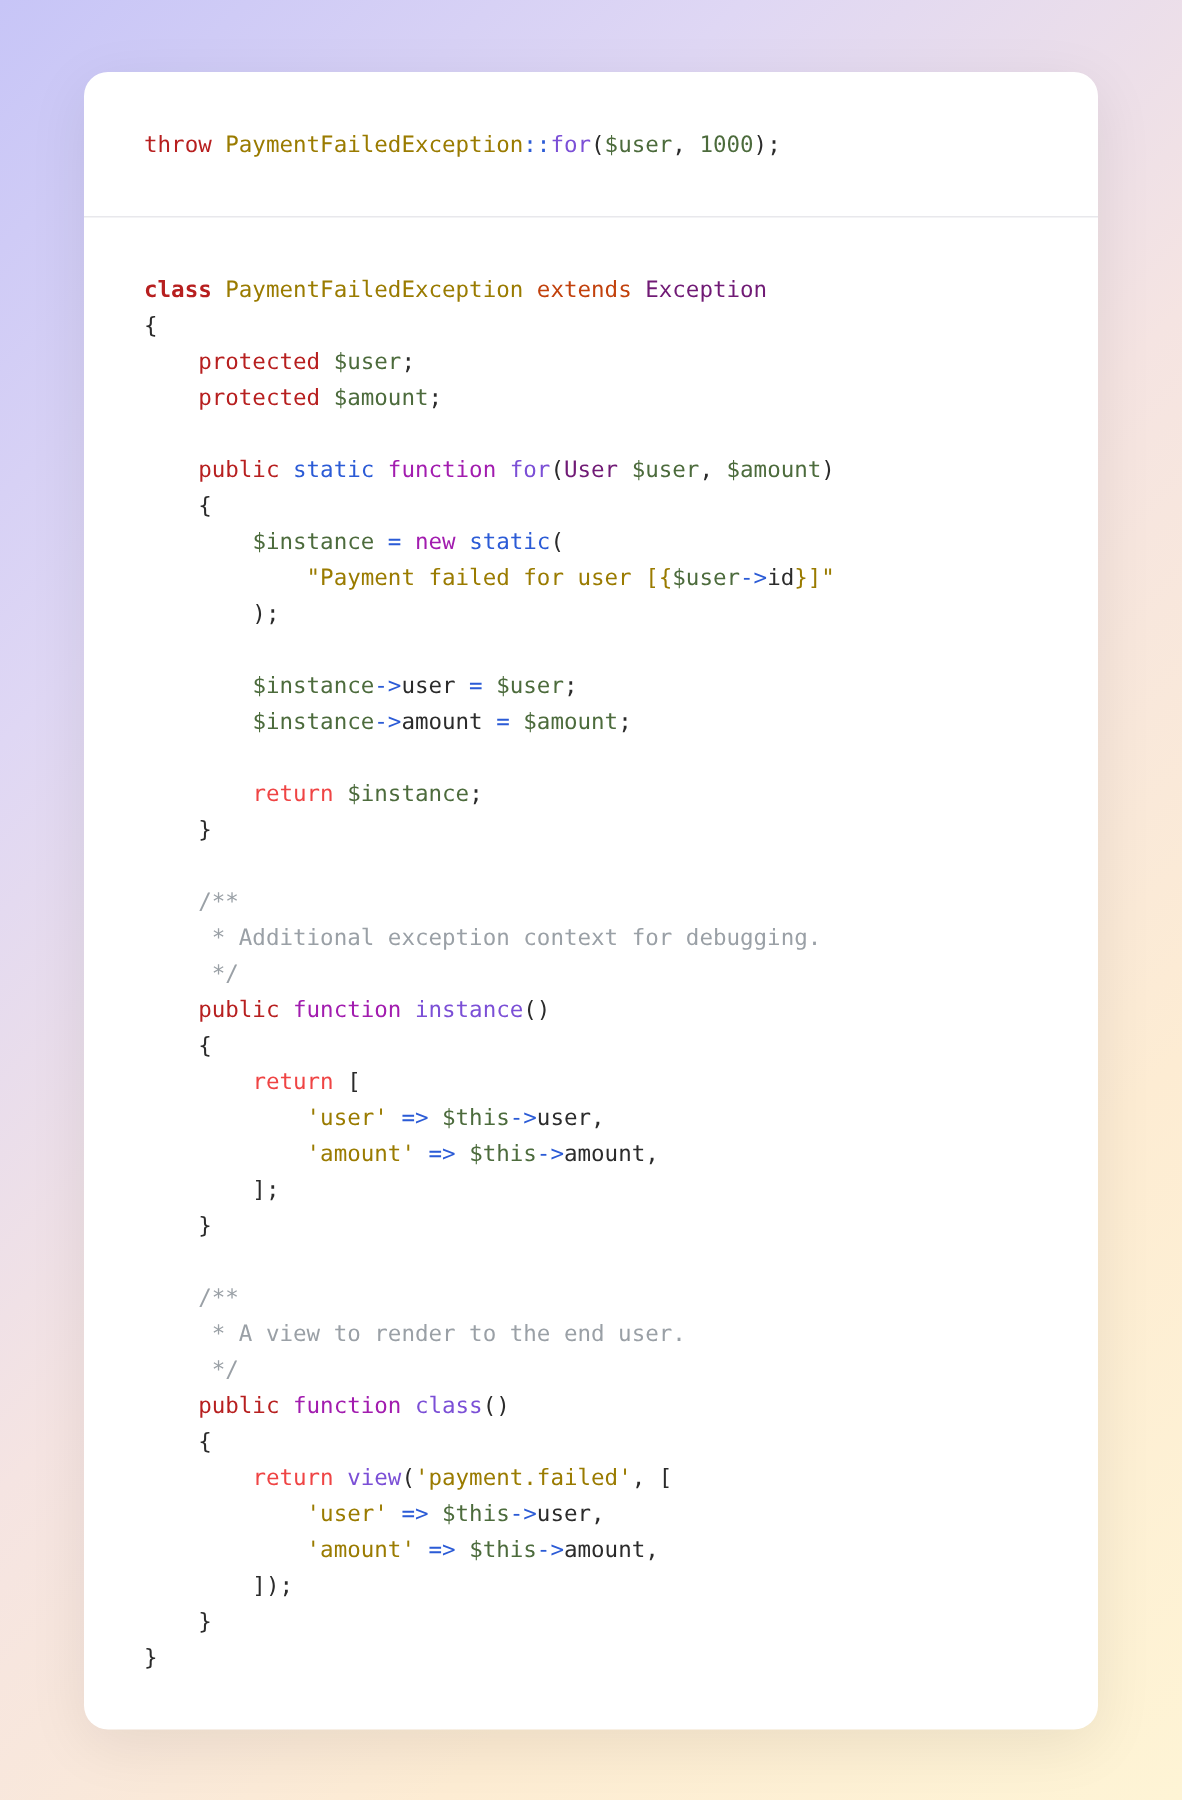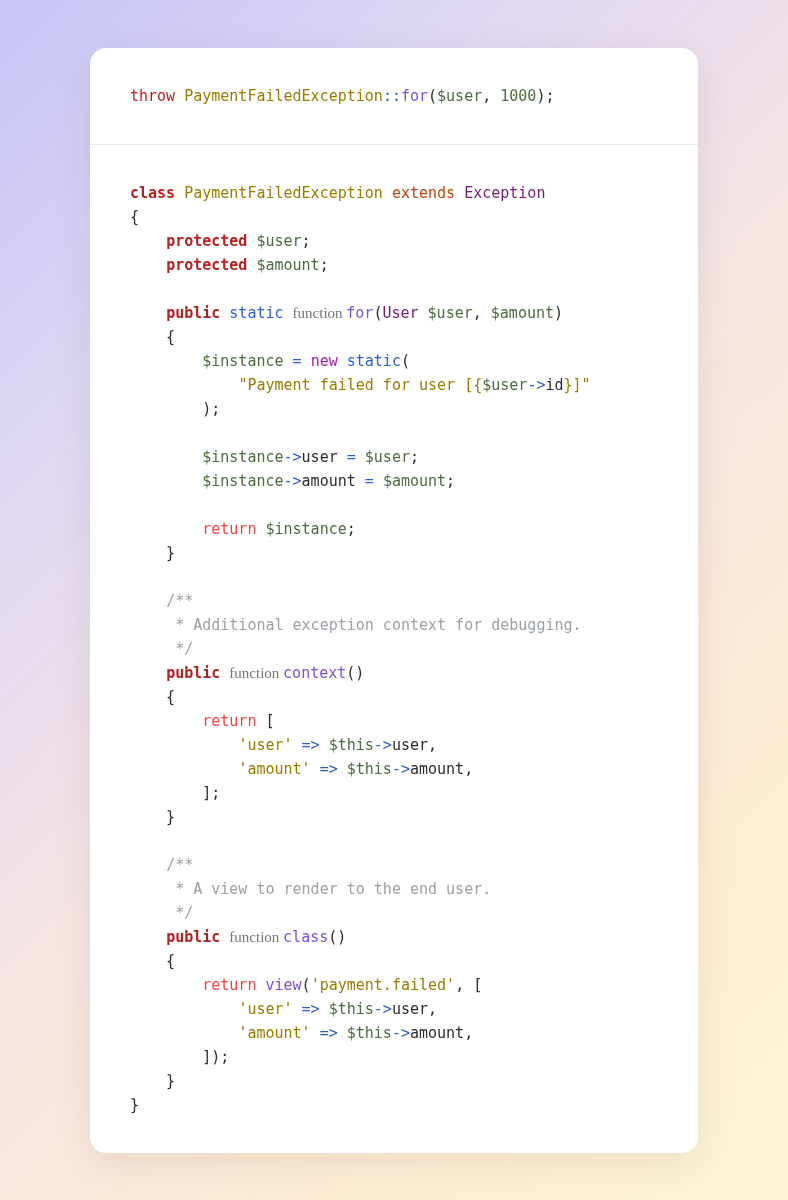--- a/index.html
+++ b/index.html
@@ -8,21 +8,21 @@
       height: 1200px;
       background: linear-gradient(135deg, #c7c5f7 0%, #dfd7f4 25%, #f5e4e2 50%, #fdecd3 75%, #fef4d5 100%);
       display: flex;
       align-items: center;
       justify-content: center;
       font-family: ui-monospace, 'SF Mono', Menlo, Monaco, Consolas, monospace;
     }
     .card {
       background: #ffffff;
       border-radius: 16px;
-      width: 608px;
+      width: 676px;
       box-shadow: 0 10px 40px rgba(0,0,0,0.08);
       overflow: hidden;
     }
     .section {
       padding: 36px 40px;
     }
     .divider {
       height: 1px;
       background: #e8e8ec;
       width: 100%;
@@ -30,23 +30,23 @@
     pre {
       font-family: ui-monospace, 'SF Mono', Menlo, Monaco, Consolas, monospace;
       font-size: 15px;
       line-height: 1.6;
       white-space: pre;
       color: #2b2b2b;
     }
     .kw-throw   { color: #b71f1f; }
     .kw-class   { color: #b71f1f; font-weight: bold; }
     .kw-extends { color: #c2410c; }
-    .kw-mod     { color: #b71f1f; font-weight: bold; }
+    .kw-mod     { color: #b71f1f; }
     .kw-static  { color: #2b5bd6; }
-    .kw-func    { color: #737373; font-family: Liberation Serif, serif; }
+    .kw-func    { color: #a21caf; }
     .kw-new     { color: #a21caf; }
     .kw-return  { color: #ef4444; }
     .type       { color: #701a75; }
     .classname  { color: #9a7b00; }
     .funcname   { color: #7b4fd6; }
     .op         { color: #2b5bd6; }
     .var        { color: #4c6b3c; }
     .num        { color: #4c6b3c; }
     .str        { color: #9a7b00; }
     .punct      { color: #2b2b2b; }
@@ -75,21 +75,21 @@
 
 <span>        </span><span class="var">$instance</span><span class="op">-&gt;</span><span class="prop">user</span><span class="op"> = </span><span class="var">$user</span><span class="punct">;</span>
 <span>        </span><span class="var">$instance</span><span class="op">-&gt;</span><span class="prop">amount</span><span class="op"> = </span><span class="var">$amount</span><span class="punct">;</span>
 
 <span>        </span><span class="kw-return">return </span><span class="var">$instance</span><span class="punct">;</span>
 <span class="punct">    }</span>
 
 <span>    </span><span class="comment">/**</span>
 <span class="comment">     * Additional exception context for debugging.</span>
 <span class="comment">     */</span>
-<span>    </span><span class="kw-mod">public </span><span class="kw-func">function </span><span class="funcname">context</span><span class="punct">()</span>
+<span>    </span><span class="kw-mod">public </span><span class="kw-func">function </span><span class="funcname">instance</span><span class="punct">()</span>
 <span class="punct">    {</span>
 <span>        </span><span class="kw-return">return </span><span class="punct">[</span>
 <span>            </span><span class="str">'user'</span><span class="op"> =&gt; </span><span class="var">$this</span><span class="op">-&gt;</span><span class="prop">user</span><span class="punct">,</span>
 <span>            </span><span class="str">'amount'</span><span class="op"> =&gt; </span><span class="var">$this</span><span class="op">-&gt;</span><span class="prop">amount</span><span class="punct">,</span>
 <span class="punct">        ];</span>
 <span class="punct">    }</span>
 
 <span>    </span><span class="comment">/**</span>
 <span class="comment">     * A view to render to the end user.</span>
 <span class="comment">     */</span>

